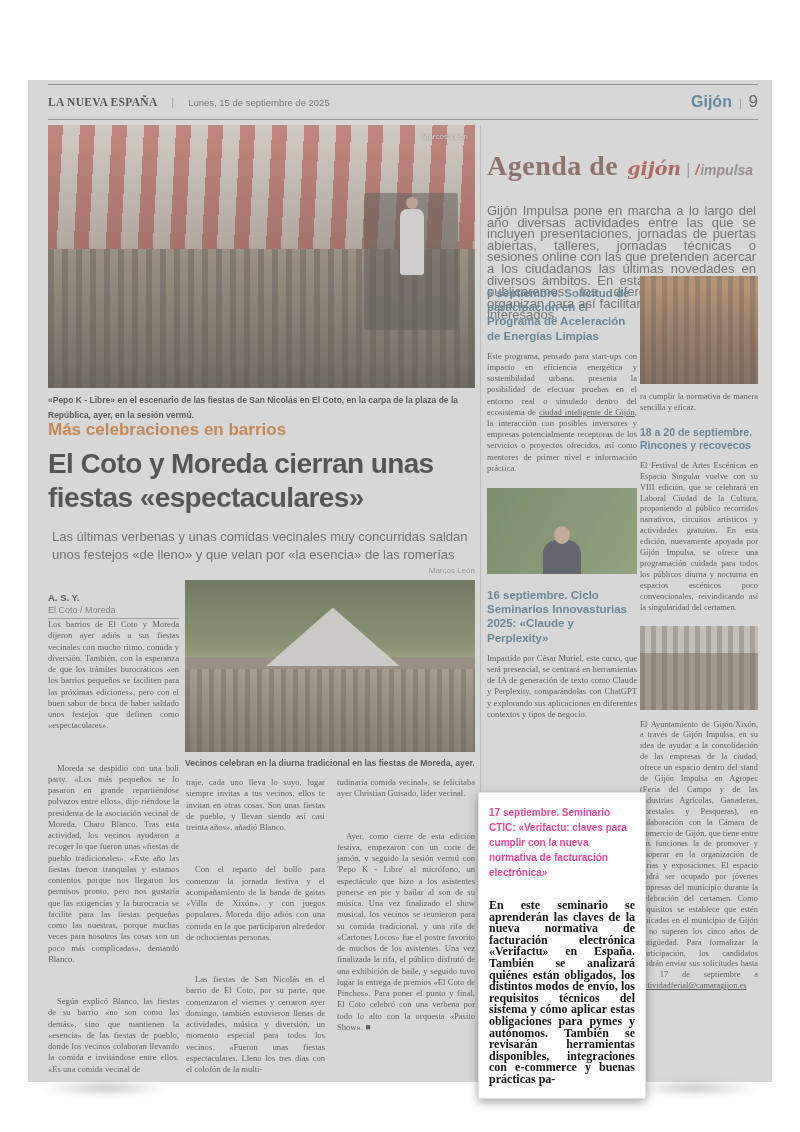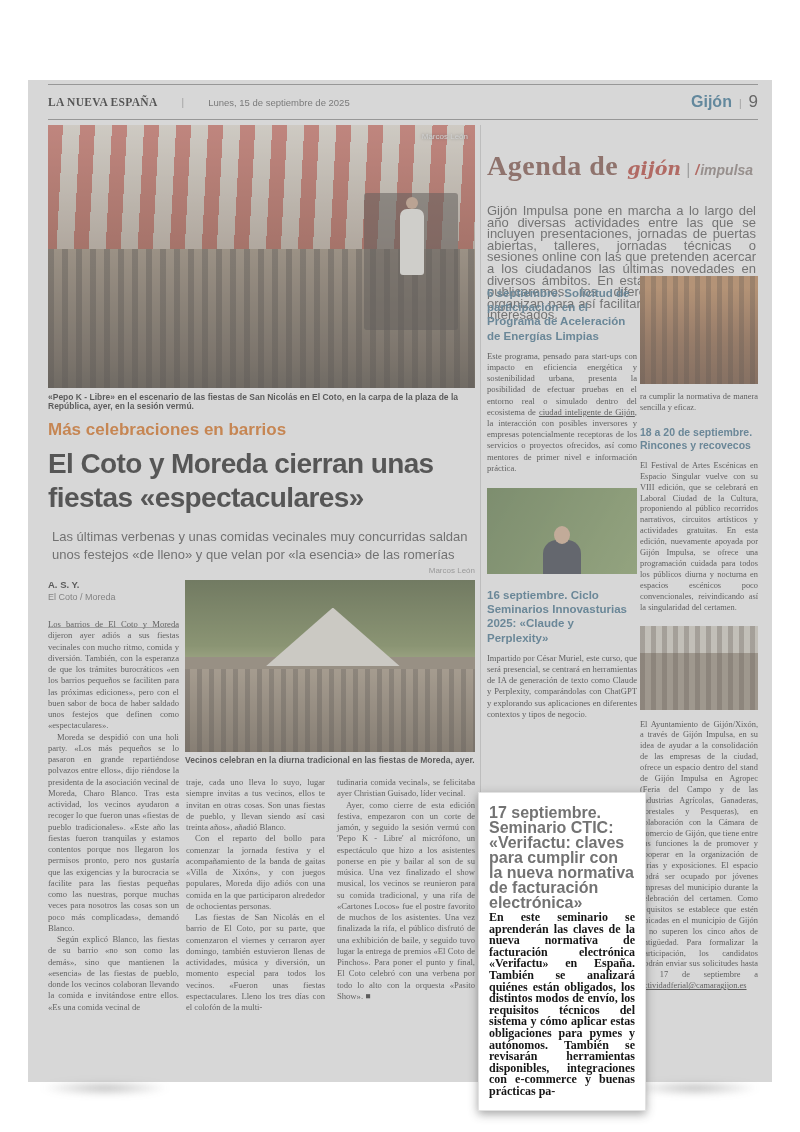--- a/index.html
+++ b/index.html
@@ -2,21 +2,21 @@
 <html><head>
 <meta charset="utf-8">
 <style>
   html,body{margin:0;padding:0;background:#ffffff;}
   .sheet{position:relative;width:800px;height:1132px;background:#ffffff;overflow:hidden;
          font-family:"Liberation Sans",sans-serif;color:#1c1c1c;}
   
   .masthead{position:absolute;left:48px;right:42px;top:84px;height:34px;
     border-top:1px solid #8a8a8a;border-bottom:1px solid #8a8a8a;
     display:flex;align-items:center;justify-content:space-between;}
-  .mh-left{display:flex;align-items:baseline;gap:24px;text-align:center;}
+  .mh-left{display:flex;align-items:baseline;gap:14px;text-align:center;}
   .mh-brand{font-family:"Liberation Serif",serif;font-weight:bold;font-size:11.5px;letter-spacing:.3px;color:#111;}
   .mh-sep{color:#999;font-size:10px;}
   .mh-date{font-size:9.5px;color:#555;}
   .mh-right{display:flex;align-items:baseline;gap:7px;}
   .mh-section{font-size:16px;font-weight:bold;color:#2c7095;}
   .mh-page{font-size:17px;color:#333;font-weight:300;}
   
   .photo{position:absolute;overflow:hidden;}
   .photo-main{left:48px;top:125px;width:427px;height:263px;background:#7a6b58;}
   .ph-canopy{position:absolute;left:0;top:0;right:0;height:47%;
@@ -25,45 +25,45 @@
     background:linear-gradient(180deg,rgba(255,255,255,.15),rgba(90,60,40,.35));}
   .ph-crowd{position:absolute;left:0;bottom:0;right:0;height:53%;
     background:linear-gradient(180deg,#93816b,#584b3c 80%,#433a2e);}
   .ph-crowd:after{content:"";position:absolute;inset:0;
     background:repeating-linear-gradient(90deg,rgba(35,28,22,.4) 0 6px,rgba(0,0,0,0) 6px 14px);}
   .ph-stage{position:absolute;right:4%;top:26%;width:22%;height:52%;background:rgba(45,38,32,.55);border-radius:3px;}
   .ph-performer{position:absolute;right:12%;top:32%;width:24px;height:66px;background:#f1efe8;border-radius:7px 7px 3px 3px;}
   .ph-performer:before{content:"";position:absolute;left:6px;top:-12px;width:12px;height:12px;border-radius:50%;background:#caa183;}
   .photo-credit-over{position:absolute;right:7px;top:7px;font-size:8px;color:#f2f2f2;text-shadow:0 0 3px rgba(0,0,0,.6);}
   
-  .caption{font-size:8.5px;font-weight:bold;color:#1a1a1a;line-height:9px;}
+  .caption{font-size:8.5px;font-weight:bold;color:#1a1a1a;line-height:15px;}
   .caption1{position:absolute;left:48px;top:393px;width:427px;}
   .kicker{position:absolute;left:48px;top:420px;width:427px;font-size:17px;font-weight:bold;color:#e06c10;}
   .headline{position:absolute;left:48px;top:447px;width:430px;font-size:28px;line-height:34px;
     font-weight:bold;letter-spacing:-.6px;color:#141414;}
   .subhead{position:absolute;left:52px;top:528px;width:427px;font-size:13px;line-height:18px;color:#464646;}
   .credit2{position:absolute;left:185px;top:566px;width:290px;text-align:right;font-size:8px;color:#8f8f8f;}
-  .byline-block{position:absolute;left:48px;top:579px;width:131px;border-bottom:1px solid #9a9a9a;padding-bottom:25px;}
+  .byline-block{position:absolute;left:48px;top:592px;width:131px;border-bottom:1px solid #9a9a9a;padding-bottom:3px;}
   .byline{font-size:9.5px;font-weight:bold;color:#1a1a1a;}
   .dateline{font-size:9px;color:#666;margin-top:2px;}
   
   .photo2{left:185px;top:580px;width:290px;height:172px;background:#8c7f69;}
   .ph2-trees{position:absolute;inset:0 0 55% 0;background:linear-gradient(180deg,#47572b,#74864a 85%,#8a9a5e);}
   .ph2-umbrella{position:absolute;left:28%;top:16%;width:46%;height:34%;background:#e9e5da;
     clip-path:polygon(50% 0,100% 100%,0 100%);}
   .ph2-crowd{position:absolute;left:0;right:0;bottom:0;height:48%;
     background:linear-gradient(180deg,#a5947d,#6d5e4b);}
   .ph2-crowd:after{content:"";position:absolute;inset:0;
     background:repeating-linear-gradient(90deg,rgba(40,32,25,.35) 0 5px,rgba(0,0,0,0) 5px 12px);}
   .caption2{position:absolute;left:185px;top:756px;width:290px;}
   
   .bodytext{font-family:"Liberation Serif",serif;font-size:8.6px;line-height:11.25px;
     text-align:justify;color:#1f1f1f;}
   .bodytext p{margin:0;}
-  .bodytext p + p{text-indent:9px;}
+  .bodytext p + p{text-indent:9px;margin-top:31px;}
   .col1{position:absolute;left:48px;top:619px;width:131px;}
   .col2{position:absolute;left:186px;top:777px;width:139px;}
   .col3{position:absolute;left:337px;top:777px;width:138px;}
   .v-rule{position:absolute;left:480px;top:125px;height:950px;border-left:1px solid #cfcfcf;}
   
   .agenda-title-row{position:absolute;left:487px;top:150px;width:271px;display:flex;align-items:baseline;gap:9px;}
   .agenda-title{font-family:"Liberation Serif",serif;font-weight:bold;font-size:28px;letter-spacing:.5px;color:#7c4a3e;}
   .logo{display:flex;align-items:baseline;gap:5px;}
   .logo-gijon{font-family:"DejaVu Serif",serif;font-style:italic;font-weight:bold;font-size:19px;color:#bb3a2e;}
   .logo-bar{color:#9a9a9a;font-size:16px;}
@@ -84,21 +84,21 @@
   .photo-r2{position:relative;width:118px;height:84px;background:linear-gradient(180deg,#d9d3c6 0 32%,#9a8d7a 32%);margin:12px 0 10px 0;}
   .cont-text{margin-bottom:12px;}
   .portrait{position:relative;width:150px;height:86px;background:linear-gradient(120deg,#5c7a42,#84a15f);margin:12px 0 14px 0;overflow:hidden;}
   .portrait .pr-body{position:absolute;left:56px;bottom:0;width:38px;height:34px;background:#2e3440;border-radius:14px 14px 0 0;}
   .portrait .pr-head{position:absolute;left:67px;bottom:30px;width:16px;height:18px;background:#d9b08e;border-radius:50%;}
   .ag-left .ag-block{margin-bottom:14px;}
   
   .highlight-box{position:absolute;left:478px;top:792px;width:168px;min-height:287px;background:#ffffff;
     z-index:60;border:1px solid #e2e2e2;box-shadow:0 3px 9px rgba(50,50,50,.45);
     box-sizing:border-box;padding:12px 10px;}
-  .highlight-box .ag-heading{color:#737373;font-size:16px;line-height:15px;margin-bottom:2px;}
+  .highlight-box .ag-heading{color:#ec4899;font-size:10px;line-height:15px;margin-bottom:20px;}
   .highlight-box .ag-body{font-size:12px;line-height:11.6px;color:#161616;font-weight:bold;}
   
   .dim-overlay{position:absolute;left:28px;right:28px;top:80px;bottom:50px;
     background:rgba(167,167,167,.45);z-index:40;pointer-events:none;}
   .curl{position:absolute;height:16px;width:130px;border-radius:50%;
     background:radial-gradient(ellipse at center,rgba(80,80,80,.35),rgba(0,0,0,0) 70%);filter:blur(3px);}
   .curl-l{left:40px;top:1080px;}
   .curl-r{left:630px;top:1080px;}
 </style>
 </head>

